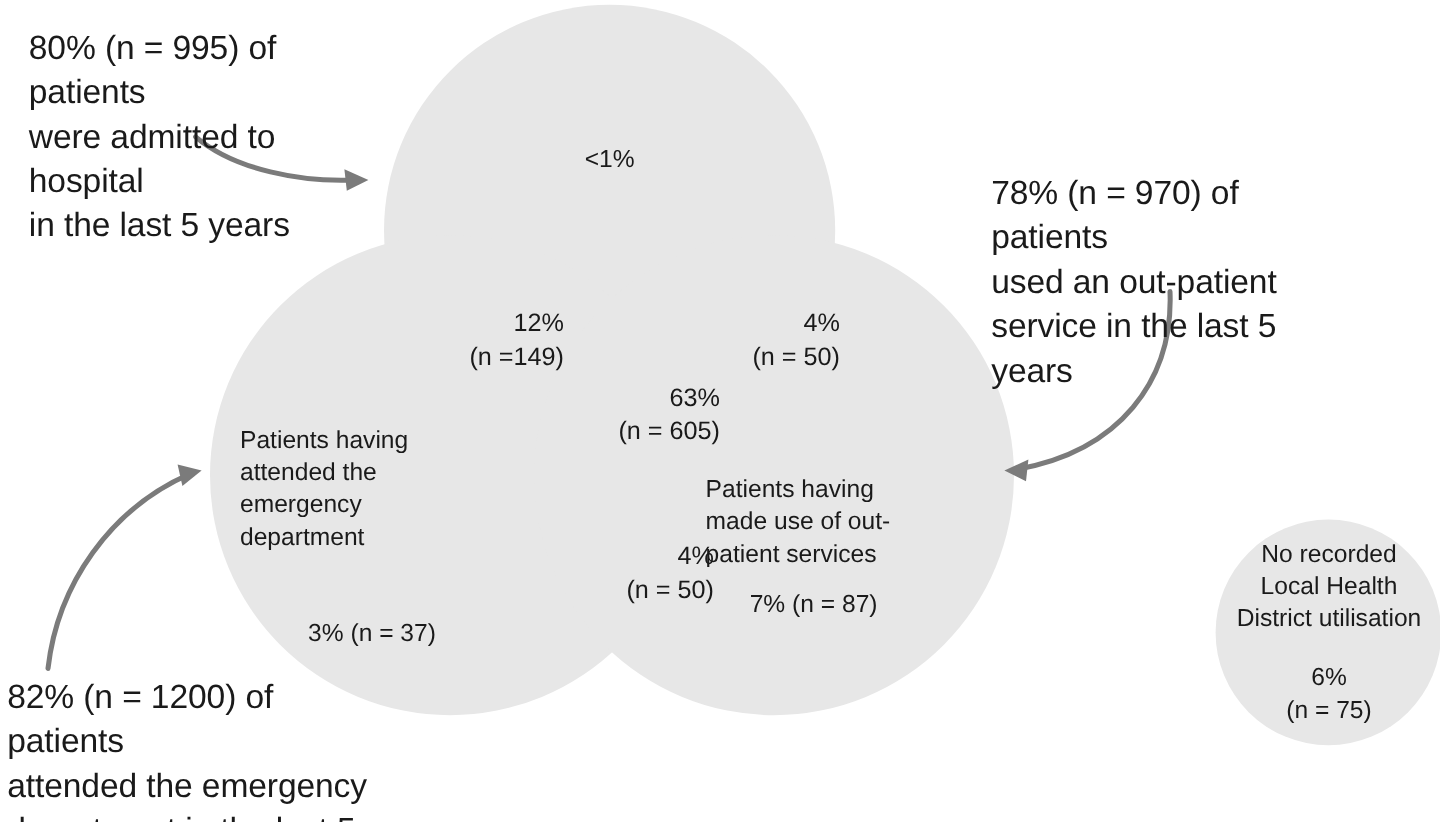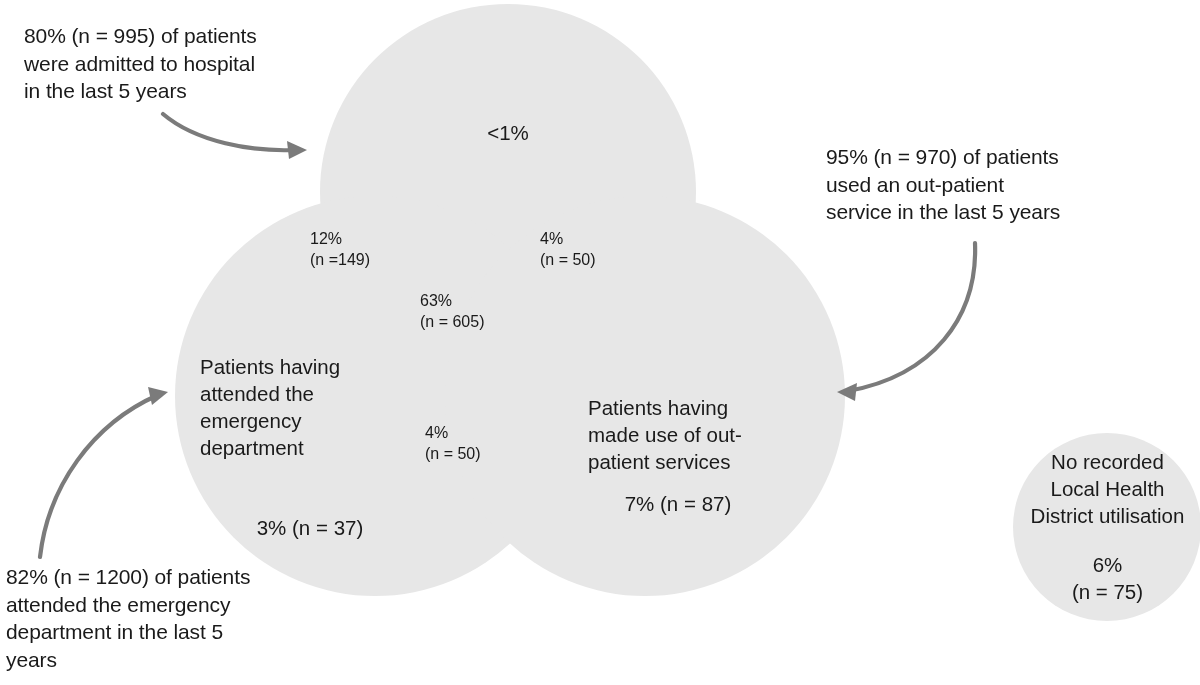--- a/index.html
+++ b/index.html
@@ -29,21 +29,21 @@
     height: 685px;
   }
   .txt {
     position: absolute;
     line-height: 1.32;
     white-space: pre-line;
     color: #1a1a1a;
   }
   
   .annot {
-    font-size: 21px;
+    font-size: 28px;
     letter-spacing: -0.1px;
   }
   #annot-admitted   { left: 24px;  top: 22px;  width: 300px; }
   #annot-outpatient { left: 826px; top: 143px; width: 300px; }
   #annot-emergency  { left: 6px;   top: 563px; width: 300px; }
 
   
   .set-label {
     font-size: 20.5px;
     text-align: center;
@@ -56,22 +56,23 @@
   #value-hospital      { left: 358px; top: 119px; width: 300px; }
 
   #label-emergency     { left: 200px; top: 353px; width: 175px; text-align: left; }
   #value-emergency     { left: 200px; top: 514px; width: 220px; text-align: center; }
 
   #label-outpatient    { left: 588px; top: 394px; width: 180px; text-align: left; }
   #value-outpatient    { left: 578px; top: 490px; width: 200px; }
 
   
   .region-value {
-    font-size: 16px;
-    text-align: left;
+    font-size: 21px;
+    text-align: right;
+    margin-top: 28px;
   }
   #region-ed-hosp   { left: 310px; top: 228px; width: 160px; }
   #region-hosp-op   { left: 540px; top: 228px; width: 160px; }
   #region-all-three { left: 420px; top: 290px; width: 180px; }
   #region-ed-op     { left: 425px; top: 422px; width: 170px; }
 
   
   #label-none {
     left: 1005px;
     top: 448px;
@@ -111,21 +112,21 @@
       <polygon points="307,150 287,141 289,159"></polygon>
       <polygon points="168,392 148,387 152,405"></polygon>
       <polygon points="837,392 857,383 855,401"></polygon>
     </g>
   </svg>
 
   <div class="txt annot" id="annot-admitted">80% (n = 995) of patients
 were admitted to hospital
 in the last 5 years</div>
 
-  <div class="txt annot" id="annot-outpatient">95% (n = 970) of patients
+  <div class="txt annot" id="annot-outpatient">78% (n = 970) of patients
 used an out-patient
 service in the last 5 years</div>
 
   <div class="txt annot" id="annot-emergency">82% (n = 1200) of patients
 attended the emergency
 department in the last 5
 years</div>
 
   <div class="txt set-value" id="value-hospital">&lt;1%</div>
 

